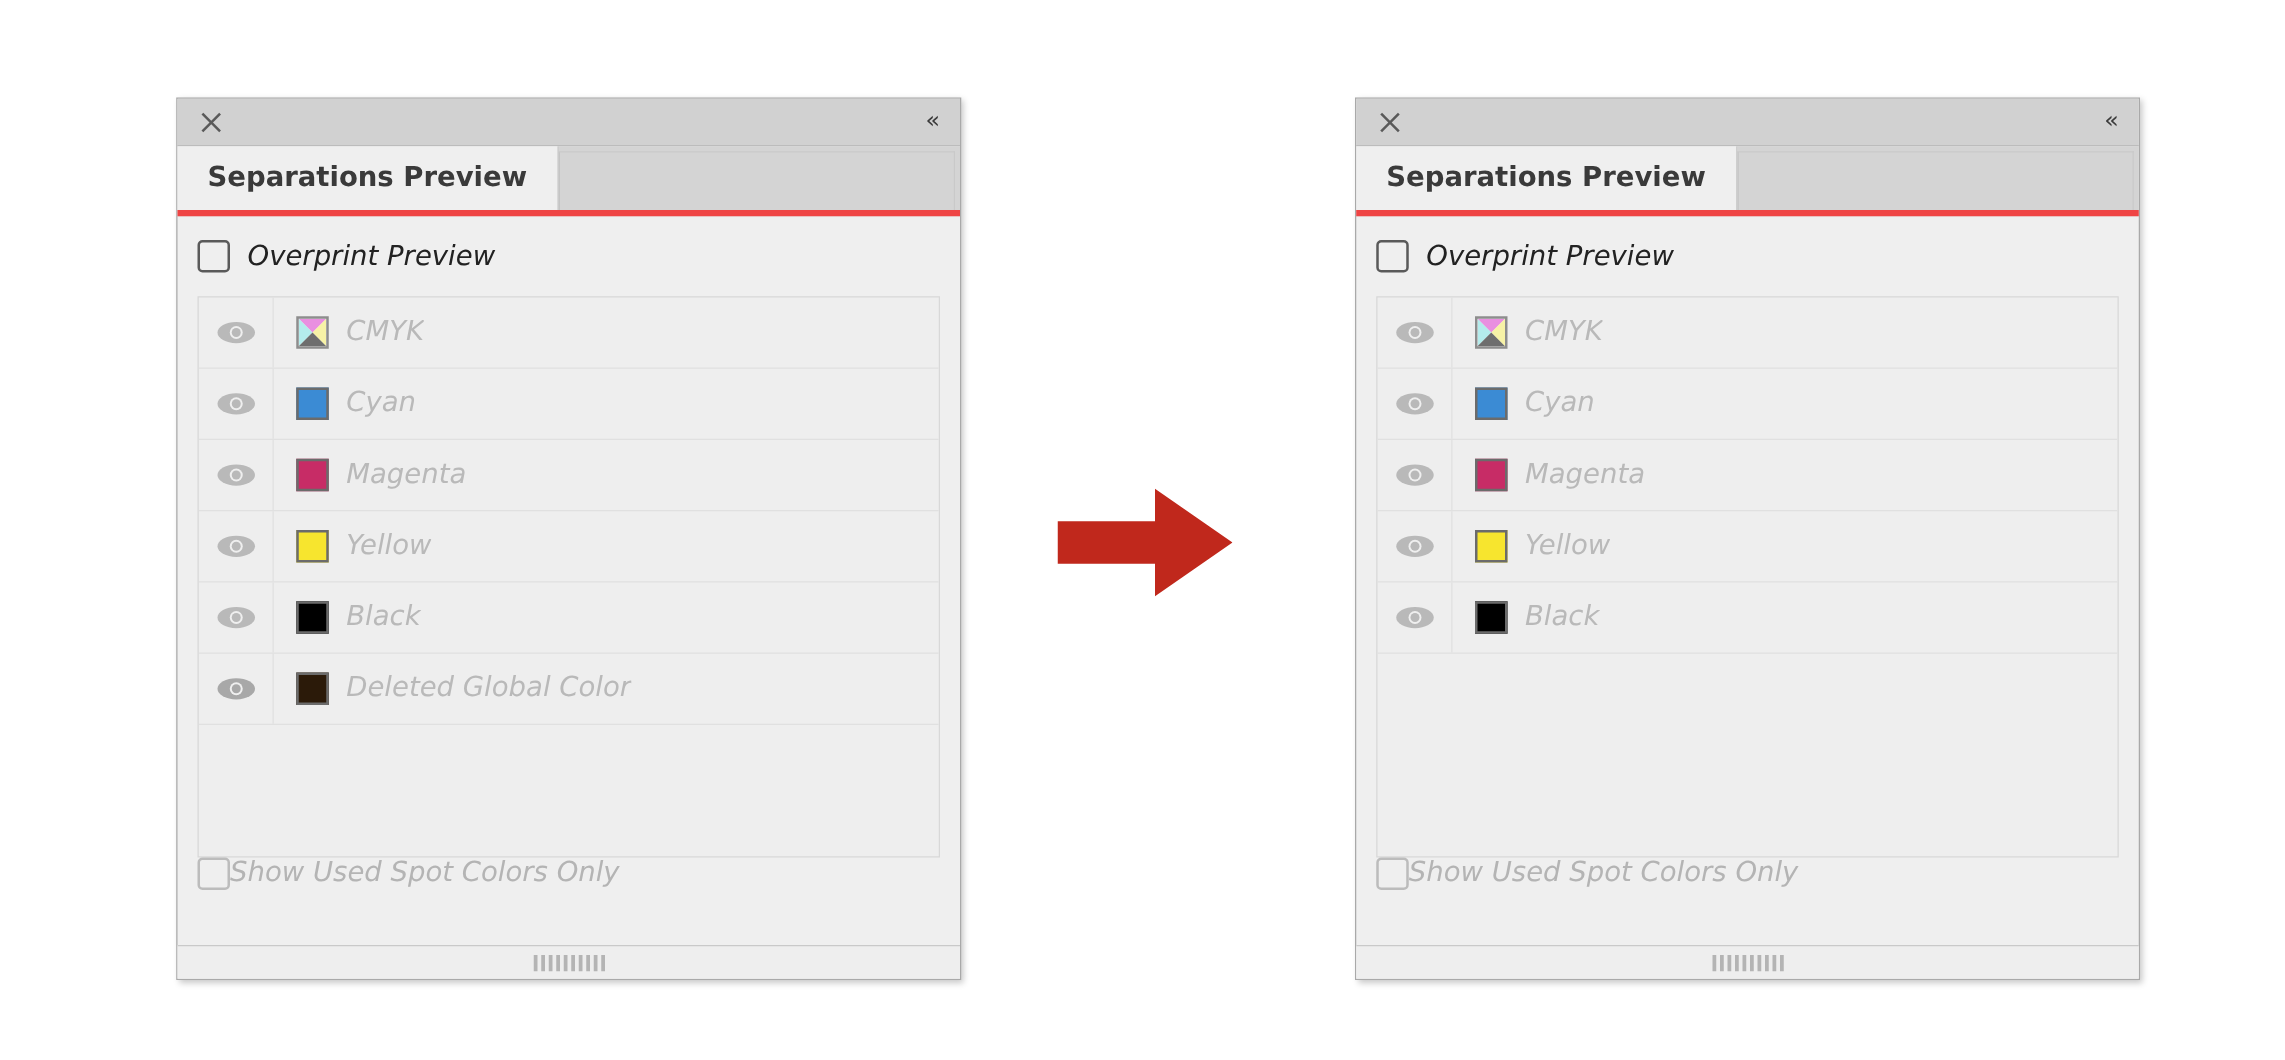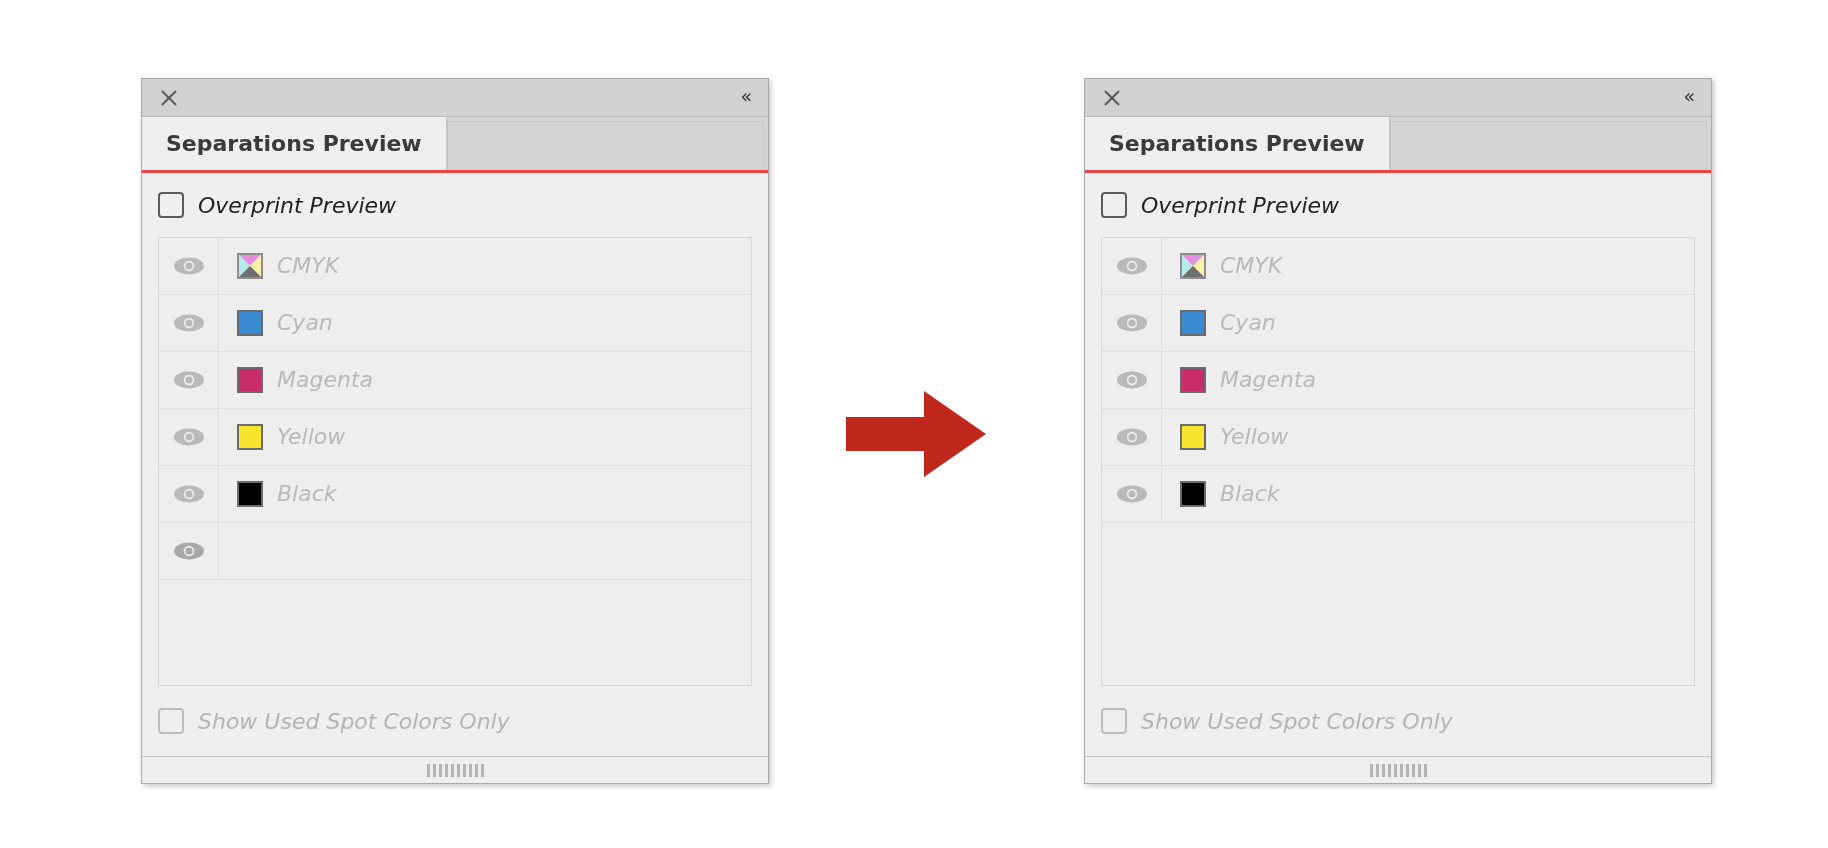--- a/index.html
+++ b/index.html
@@ -76,21 +76,21 @@
   }
 
   
   .tabstrip {
     height: 56px;
     background: #d4d4d4;
     display: flex;
     align-items: stretch;
     flex: none;
     box-sizing: border-box;
-    border-bottom: 3px solid #ef4444;
+    border-bottom: 5px solid #ef4444;
   }
   .tab {
     display: flex;
     align-items: center;
     padding: 0 24px;
     font-size: 22px;
     font-weight: bold;
     color: #3a3a3a;
     box-sizing: border-box;
     white-space: nowrap;
@@ -195,22 +195,20 @@
   .sep-name {
     font-size: 22px;
     color: #b9b9b9;
     white-space: nowrap;
     overflow: hidden;
     text-overflow: ellipsis;
   }
 
   .bottom-row {
     display: flex;
-    align-items: center;
-    gap: 14px;
     height: 70px;
     flex: none;
   }
 
   
   .grip-bar {
     height: 26px;
     background: #eeeeee;
     border-top: 1px solid #c9c9c9;
     display: flex;
@@ -345,20 +343,24 @@
         </div>
 
         <div class="sep-row">
           <div class="eye-cell">
             <svg class="eye-icon" width="32" height="20" viewBox="0 0 32 20">
               <ellipse cx="16" cy="10" rx="15" ry="8.5" fill="#a8a8a8"></ellipse>
               <circle cx="16" cy="10" r="5.2" fill="#efefef"></circle>
               <circle cx="16" cy="10" r="3.6" fill="#a8a8a8"></circle>
             </svg>
           </div>
+          <div class="name-cell">
+            <span class="swatch" style="background:#2b1a09"></span>
+            <span class="sep-name">Deleted Global Color</span>
+          </div>
         </div>
 
       </div>
 
       <div class="bottom-row">
         <div class="chk disabled"></div>
         <div class="chk-label disabled">Show Used Spot Colors Only</div>
       </div>
 
     </div>

